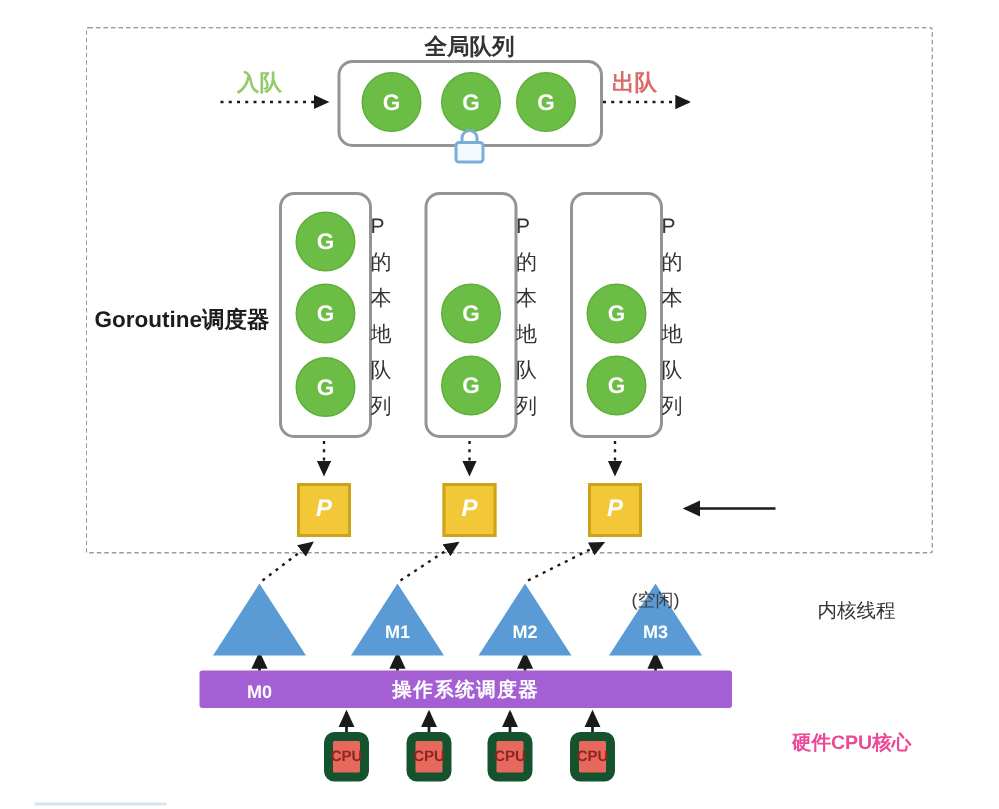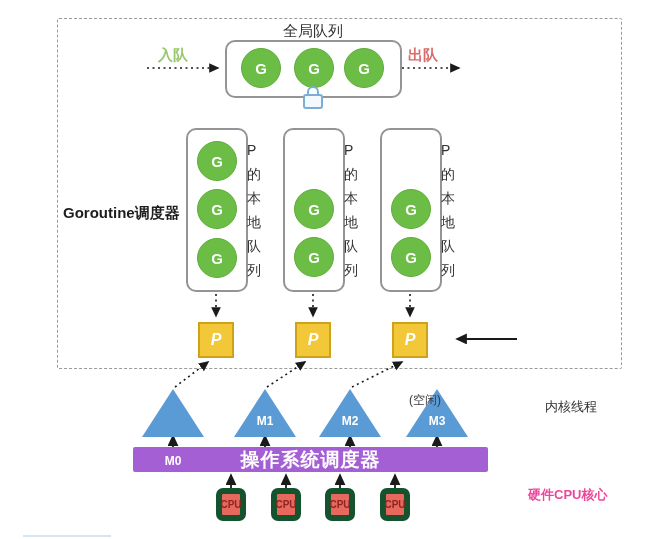--- a/index.html
+++ b/index.html
@@ -11,41 +11,41 @@
   
   .dashed-box{left:57px;top:18px;width:563px;height:349px;border:1.5px dashed #9a9a9a;border-radius:2px;background:transparent;}
   
   .queue-rect{background:#fff;border:2px solid #949494;border-radius:10px;}
   .global-rect{left:225px;top:40px;width:173px;height:54px;}
   .local-rect{top:128px;width:58px;height:160px;}
   
   .g{width:38px;height:38px;border-radius:50%;background:#6cbd45;border:1px solid #5fae3a;
      color:#fff;font-weight:bold;font-size:15px;display:flex;align-items:center;justify-content:center;z-index:2;}
   
-  .lbl{font-size:15px;color:#333;}
+  .lbl{font-size:15px;color:#333;font-weight:bold;}
   .title-global{left:253px;top:22px;width:120px;text-align:center;}
   .enqueue{left:158px;top:46px;color:#95c96a;font-weight:bold;}
   .dequeue{left:408px;top:46px;color:#d96b6b;font-weight:bold;}
   .scheduler-name{left:63px;top:204px;font-weight:bold;font-size:15px;color:#1d1d1d;}
   
   .vcap{width:18px;font-size:14px;line-height:24px;text-align:left;word-break:break-all;color:#333;top:138px;}
   
   .pbox{top:322px;width:36px;height:36px;background:#f2c838;border:2px solid #cfa21c;
         color:#fff;font-weight:bold;font-style:italic;font-size:16px;
         display:flex;align-items:center;justify-content:center;box-sizing:border-box;z-index:2;}
   .gomax{left:524px;top:331px;font-size:13px;color:#333;}
   
   .tri{width:0;height:0;border-left:31px solid transparent;border-right:31px solid transparent;
        border-bottom:48px solid #5b9bd5;top:389px;z-index:1;}
   .mlbl{top:414px;width:62px;text-align:center;color:#fff;font-weight:bold;font-size:12px;z-index:2;}
-  .idle{left:409px;top:392px;width:56px;text-align:left;font-size:12px;color:#3a3a3a;z-index:3;}
+  .idle{left:409px;top:392px;width:56px;text-align:center;font-size:12px;color:#3a3a3a;z-index:3;}
   .kernel-lbl{left:545px;top:398px;font-size:13px;color:#333;}
   
   .osbar{left:133px;top:447px;width:355px;height:25px;background:#a55fd5;border-radius:2px;
-         color:#fff;font-weight:bold;font-size:19px;display:flex;align-items:center;justify-content:center;letter-spacing:1px;}
+         color:#fff;font-weight:bold;font-size:13px;display:flex;align-items:center;justify-content:center;letter-spacing:1px;}
   
   .cpu{top:488px;width:30px;height:33px;background:#e7695e;border:6px solid #14532d;border-radius:7px;
        color:#8d2520;font-weight:bold;font-size:10px;display:flex;align-items:center;justify-content:center;box-sizing:border-box;}
   .hw-lbl{left:528px;top:486px;font-size:13px;font-weight:600;color:#ec4899;}
   .watermark{left:516px;top:505px;font-size:15px;color:#c9c9c9;}
   .bottom-line{left:23px;top:535px;width:88px;height:2px;background:#d5e6f2;}
   svg.connectors{position:absolute;left:0;top:0;z-index:1;pointer-events:none;}
   svg.lock{z-index:3;}
 </style>
 </head>

